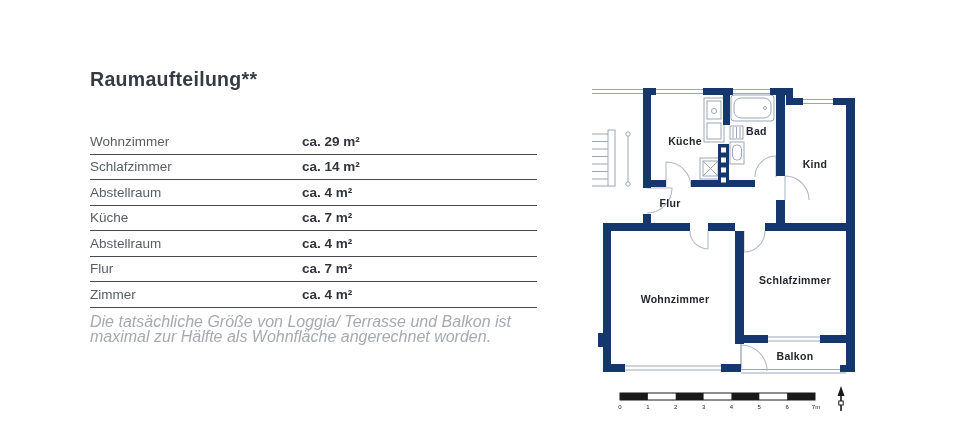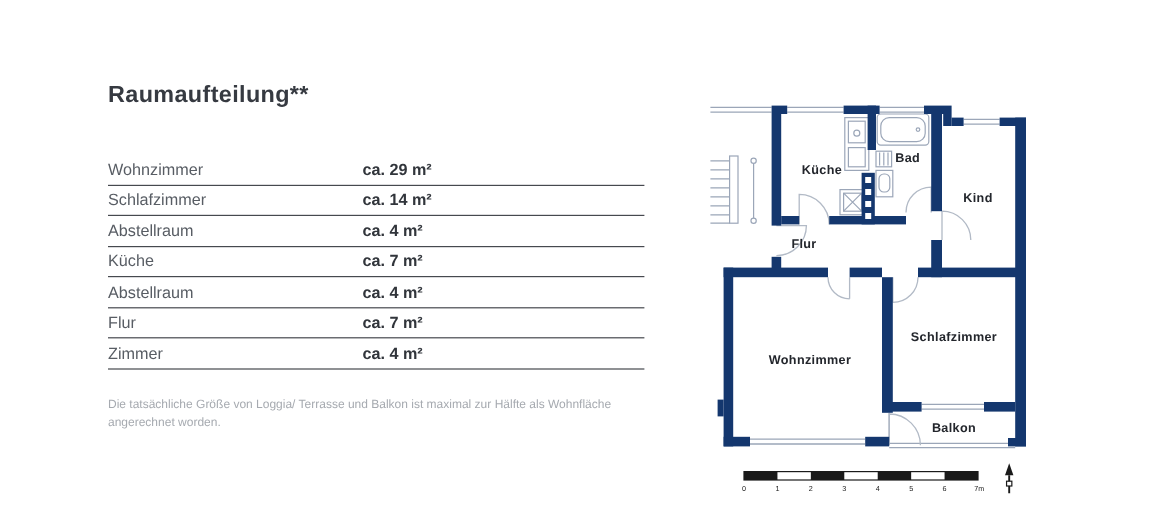--- a/index.html
+++ b/index.html
@@ -13,22 +13,22 @@
     letter-spacing:.3px; line-height:26px;
   }
   .room-table { margin-top:37px; }
   .room-row {
     height:25.5px; display:flex; align-items:center;
     border-bottom:1px solid #46494f; box-sizing:border-box;
   }
   .room-row .lbl { width:212px; font-size:13.5px; color:#585d64; }
   .room-row .val { font-size:13.5px; font-weight:bold; color:#31353b; }
   .footnote {
-    margin:22px 0 0; font-size:10px; line-height:15px;
-    color:#a6aab0; max-width:452px;
+    margin:6px 0 0; font-size:16px; line-height:15px;
+    color:#a6aab0; max-width:452px;font-style:italic;
   }
   .plan-wrap { position:absolute; left:588px; top:82px; width:292px; height:336px; }
   .plan-wrap svg { display:block; }
   svg text.room-label {
     font-family:"Liberation Sans", sans-serif; font-size:10.5px;
     font-weight:bold; fill:#23262c; letter-spacing:.3px;
   }
   svg text.tick-label {
     font-family:"Liberation Sans", sans-serif; font-size:6px; fill:#222;
   }

